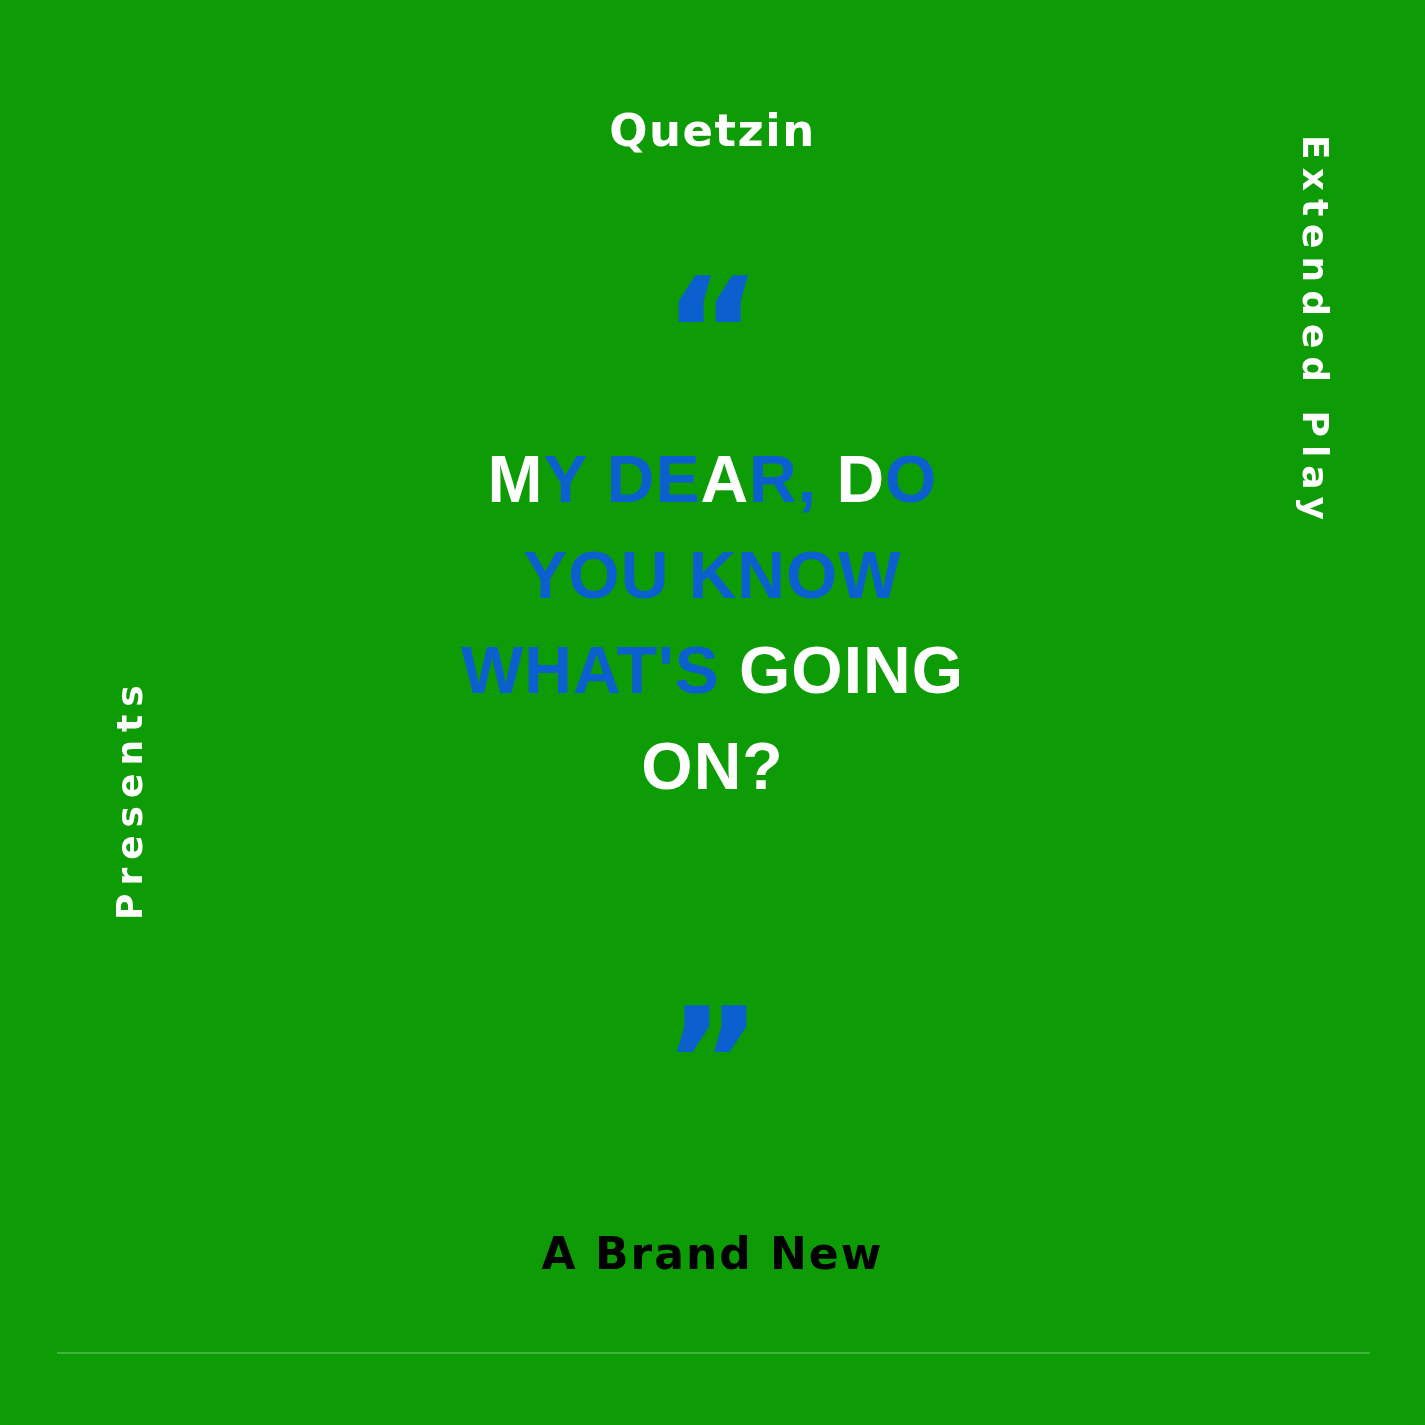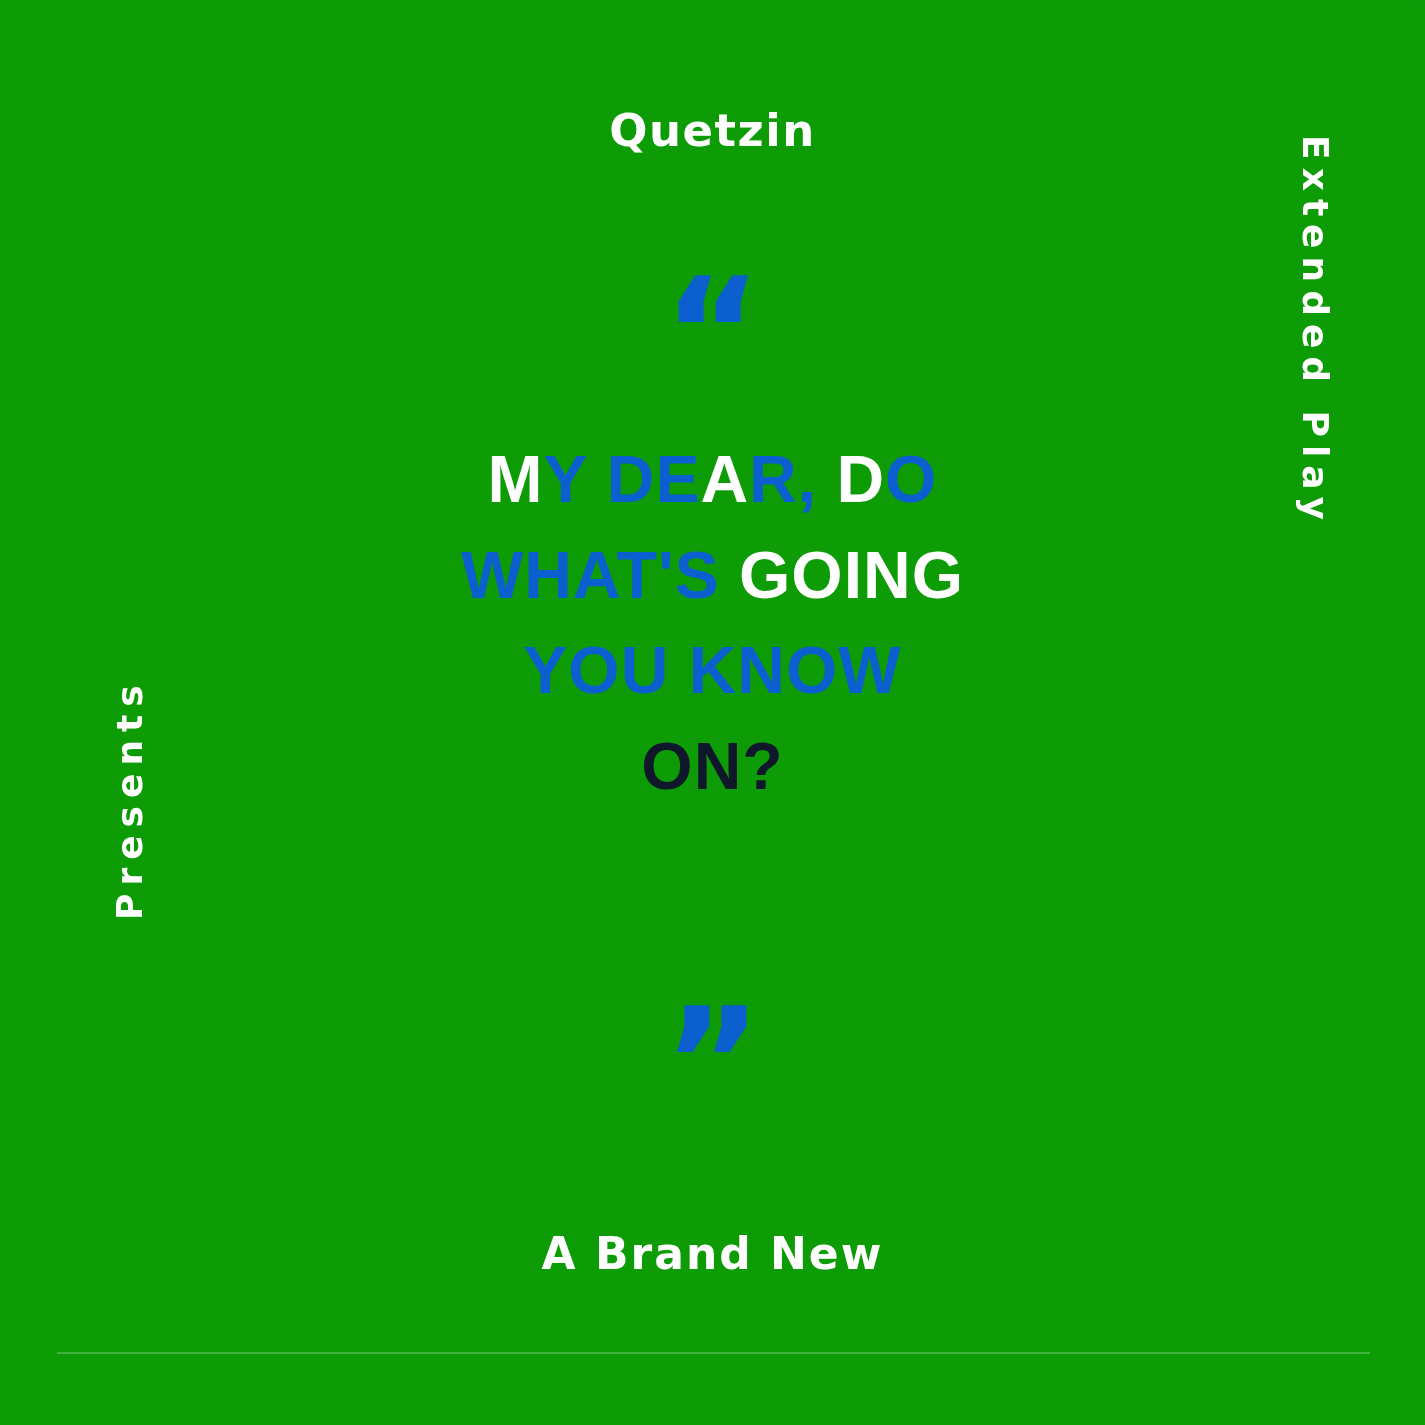--- a/index.html
+++ b/index.html
@@ -140,24 +140,24 @@
   <div class="left-vertical" style="color: rgb(255, 255, 255);">
     <span class="left-vertical-inner">Presents</span>
   </div>
 
   <div class="right-vertical" style="color: rgb(255, 255, 255);">Extended Play</div>
 
   <div class="quote-open" style="color: rgb(11, 95, 207);">“</div>
 
   <div class="quote-body" id="quote-body">
       <span class="quote-line"><span class="w" style="color: rgb(255, 255, 255);">M</span><span class="b" style="color: rgb(11, 95, 207);">Y</span><span class="w" style="color: rgb(255, 255, 255);"> </span><span class="b" style="color: rgb(11, 95, 207);">DE</span><span class="w" style="color: rgb(255, 255, 255);">A</span><span class="b" style="color: rgb(11, 95, 207);">R,</span><span class="w" style="color: rgb(255, 255, 255);"> </span><span class="w" style="color: rgb(255, 255, 255);">D</span><span class="b" style="color: rgb(11, 95, 207);">O</span></span>
+      <span class="quote-line"><span class="b" style="color: rgb(11, 95, 207);">YOU KNOW</span></span>
       <span class="quote-line"><span class="b" style="color: rgb(11, 95, 207);">WHAT'S </span><span class="w" style="color: rgb(255, 255, 255);">GOING</span></span>
-      <span class="quote-line"><span class="b" style="color: rgb(11, 95, 207);">YOU KNOW</span></span>
-      <span class="quote-line"><span class="b" style="color: #0f172a;">ON?</span></span>
+      <span class="quote-line"><span class="b" style="color: #ffffff;">ON?</span></span>
     </div>
 
   <div class="quote-close" style="color: rgb(11, 95, 207);">”</div>
 
-  <div class="tagline" style="color: #ffffff;">A Brand New</div>
+  <div class="tagline" style="color: #000000;">A Brand New</div>
 
   <div class="divider" style="background: rgb(63, 180, 58);"></div>
 
 </div>
 
 </body></html>

